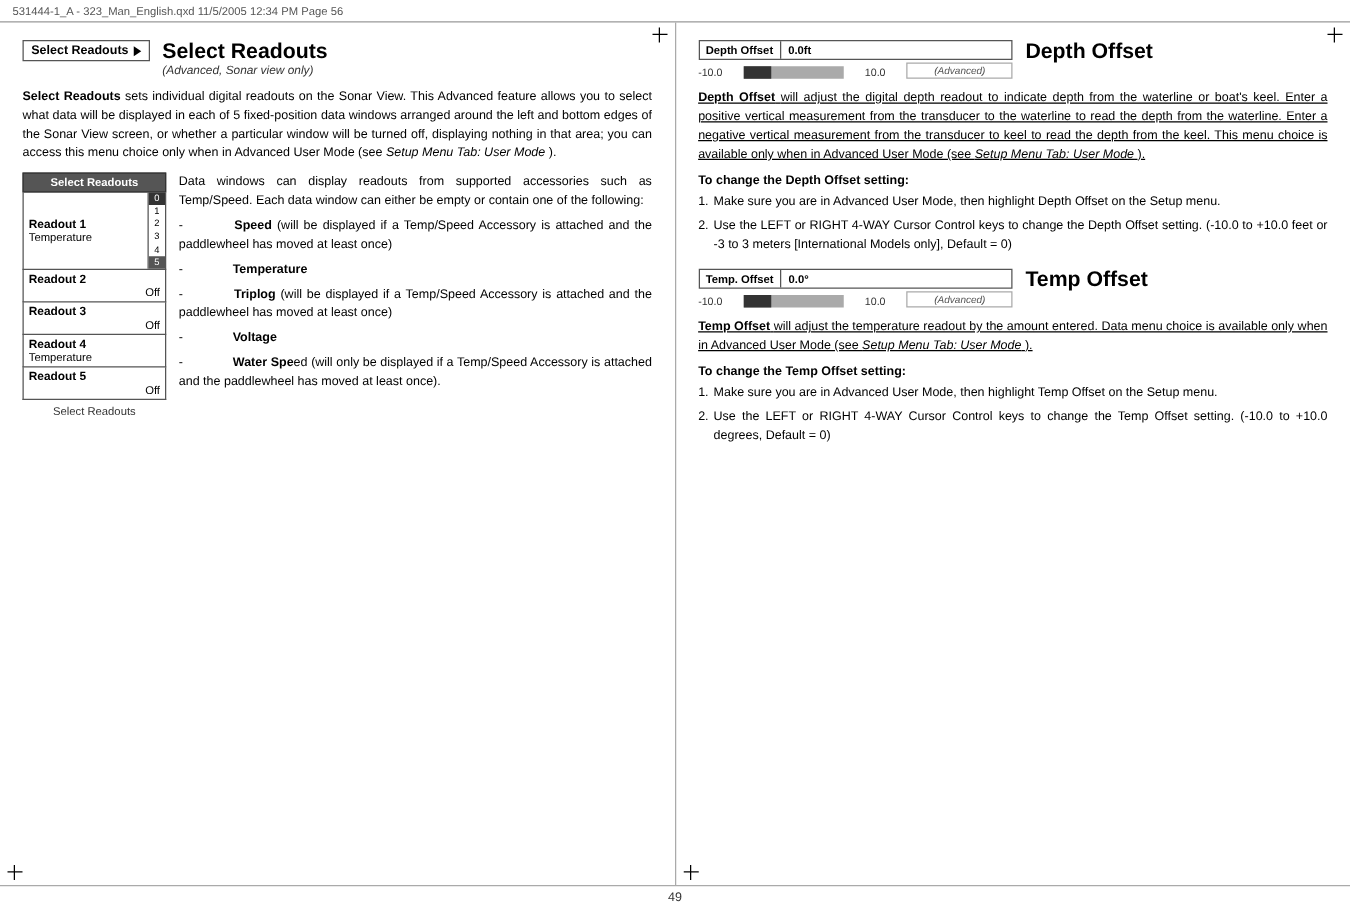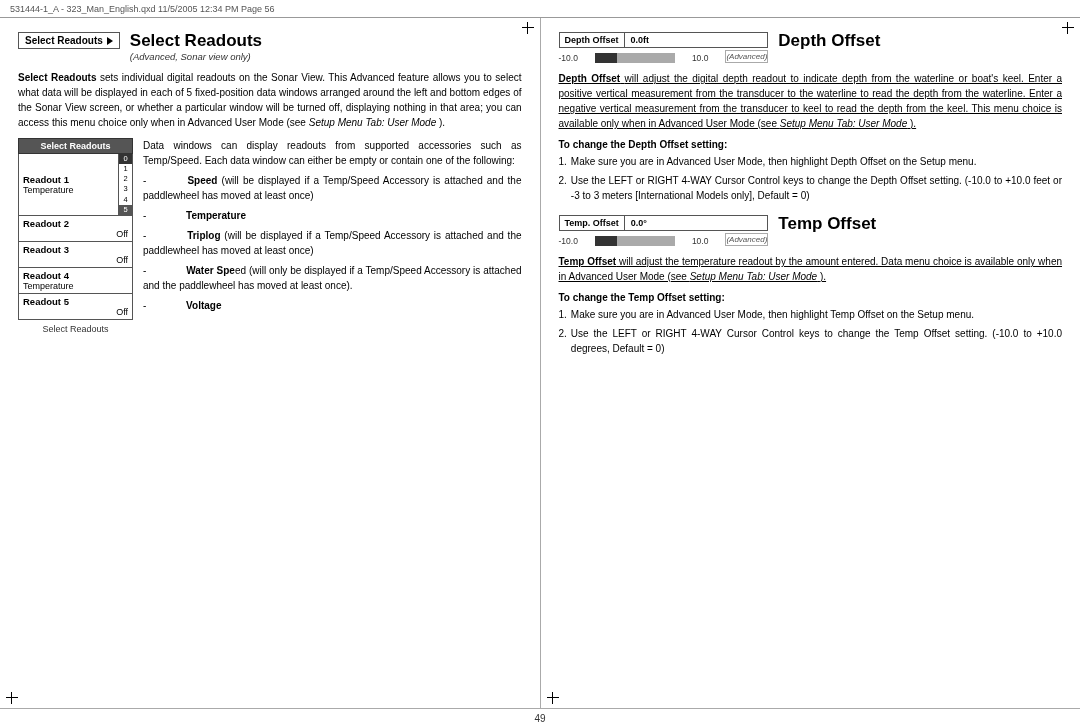--- a/index.html
+++ b/index.html
@@ -251,21 +251,21 @@
     .slider-fill {
       position: absolute;
       left: 0; top: 0; bottom: 0;
       background: #333;
       width: 28%;
     }
     .slider-tag {
       font-size: 8px;
       font-style: italic;
       color: #555;
-      padding: 1px 0;
+      padding: 1px 21px;
       border: 1px solid #aaa;
     }
 
     .section-title-inline {
       font-size: 17px;
       font-weight: bold;
       line-height: 1.1;
     }
 
     .section-body {
@@ -393,24 +393,24 @@
           <span> (will be displayed if a Temp/Speed Accessory is attached and the paddlewheel has moved at least once)</span>
         </p>
         <p class="bullet-item">
           - <strong>Temperature</strong>
         </p>
         <p class="bullet-item">
           - <strong>Triplog</strong>
           <span> (will be displayed if a Temp/Speed Accessory is attached and the paddlewheel has moved at least once)</span>
         </p>
         <p class="bullet-item">
-          - <strong>Water Spe</strong><span>ed (will only be displayed if a Temp/Speed Accessory is attached and the paddlewheel has moved at least once).</span>
+          - <strong>Voltage</strong>
         </p>
         <p class="bullet-item">
-          - <strong>Voltage</strong>
+          - <strong>Water Spe</strong><span>ed (will only be displayed if a Temp/Speed Accessory is attached and the paddlewheel has moved at least once).</span>
         </p>
       </div>
     </div>
 
     <div class="reg-mark bottom-left"></div>
   </div>
 
   <div class="page-divider"></div>
 
   <div class="page">

